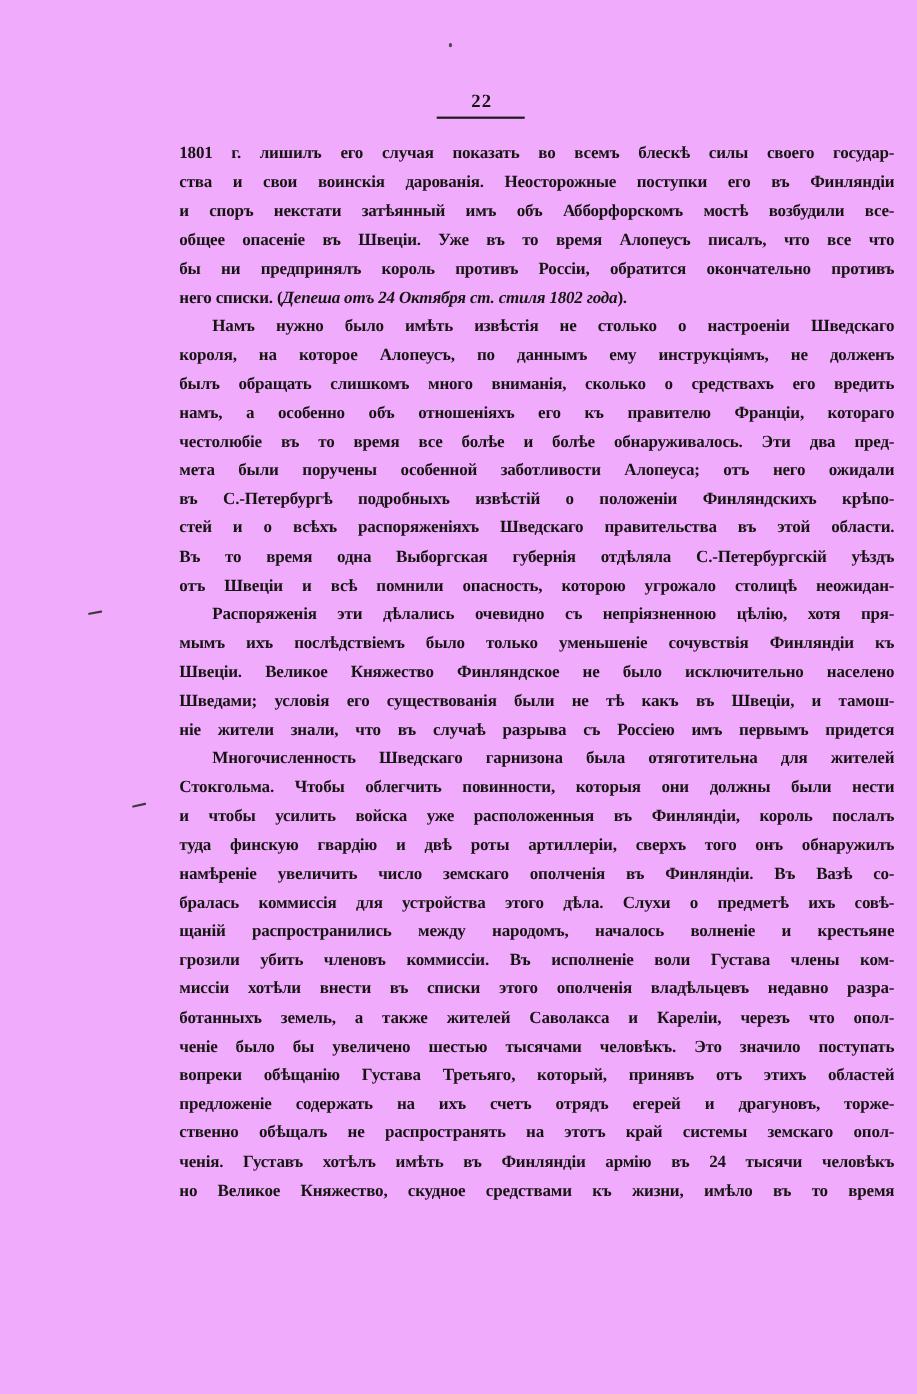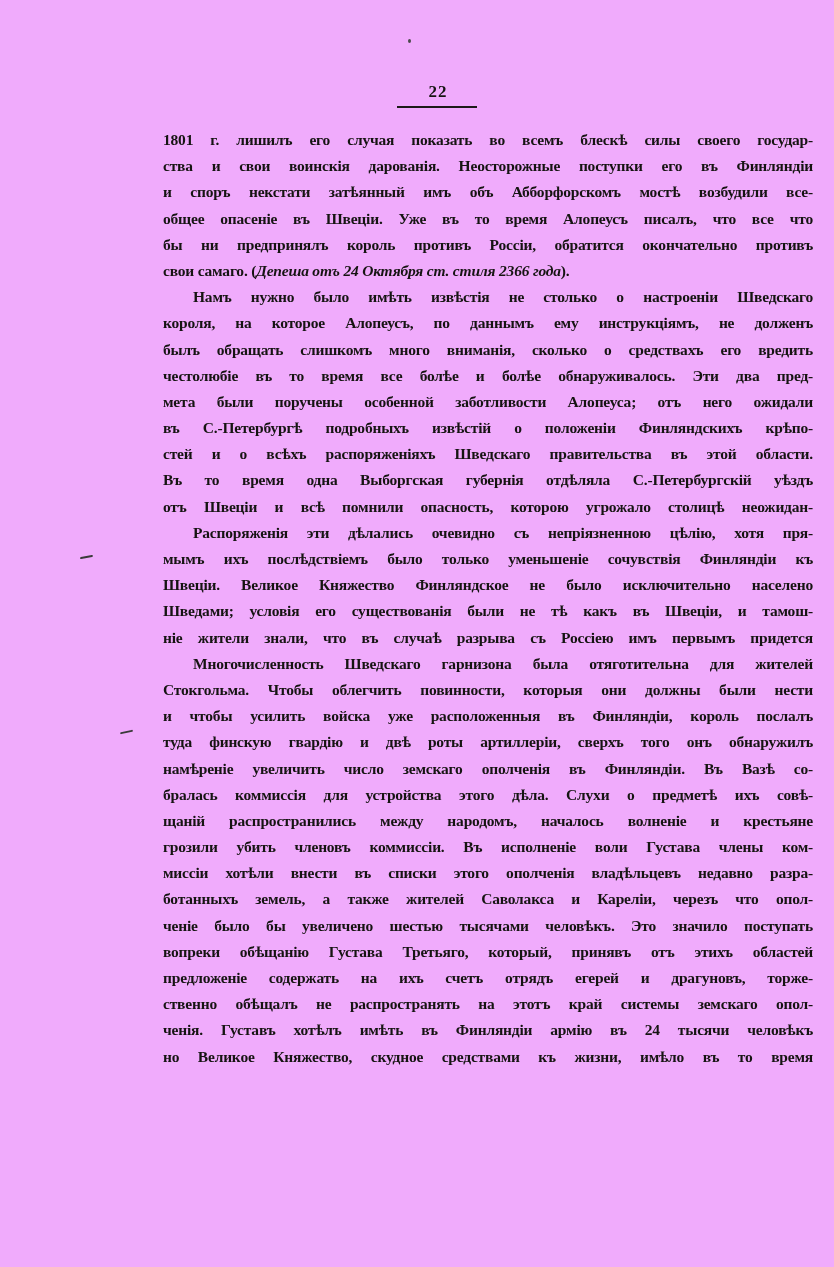--- a/index.html
+++ b/index.html
@@ -67,26 +67,27 @@
     <div class="page-number-rule"></div>
   </header>
 
   <main class="text-block">
       <div class="para">
         <div class="line"><span>1801 г. лишилъ его случая показать во всемъ блескѣ силы своего государ-</span></div>
         <div class="line"><span>ства и свои воинскія дарованія. Неосторожные поступки его въ Финляндіи</span></div>
         <div class="line"><span>и споръ некстати затѣянный имъ объ Абборфорскомъ мостѣ возбудили все-</span></div>
         <div class="line"><span>общее опасеніе въ Швеціи. Уже въ то время Алопеусъ писалъ, что все что</span></div>
         <div class="line"><span>бы ни предпринялъ король противъ Россіи, обратится окончательно противъ</span></div>
-        <div class="line noj"><span>свои самаго. (</span><span class="it">Депеша отъ 24 Октября ст. стиля 2366 года</span><span>).</span></div>
+        <div class="line noj"><span>него списки. (</span><span class="it">Депеша отъ 24 Октября ст. стиля 1802 года</span><span>).</span></div>
       </div>
       <div class="para">
         <div class="line ind"><span>Намъ нужно было имѣть извѣстія не столько о настроеніи Шведскаго</span></div>
         <div class="line"><span>короля, на которое Алопеусъ, по даннымъ ему инструкціямъ, не долженъ</span></div>
         <div class="line"><span>былъ обращать слишкомъ много вниманія, сколько о средствахъ его вредить</span></div>
+        <div class="line"><span>намъ, а особенно объ отношеніяхъ его къ правителю Франціи, котораго</span></div>
         <div class="line"><span>честолюбіе въ то время все болѣе и болѣе обнаруживалось. Эти два пред-</span></div>
         <div class="line"><span>мета были поручены особенной заботливости Алопеуса; отъ него ожидали</span></div>
         <div class="line"><span>въ С.-Петербургѣ подробныхъ извѣстій о положеніи Финляндскихъ крѣпо-</span></div>
         <div class="line"><span>стей и о всѣхъ распоряженіяхъ Шведскаго правительства въ этой области.</span></div>
         <div class="line"><span>Въ то время одна Выборгская губернія отдѣляла С.-Петербургскій уѣздъ</span></div>
         <div class="line"><span>отъ Швеціи и всѣ помнили опасность, которою угрожало столицѣ неожидан-</span></div>
       </div>
       <div class="para">
         <div class="line ind"><span>Распоряженія эти дѣлались очевидно съ непріязненною цѣлію, хотя пря-</span></div>
         <div class="line"><span>мымъ ихъ послѣдствіемъ было только уменьшеніе сочувствія Финляндіи къ</span></div>

